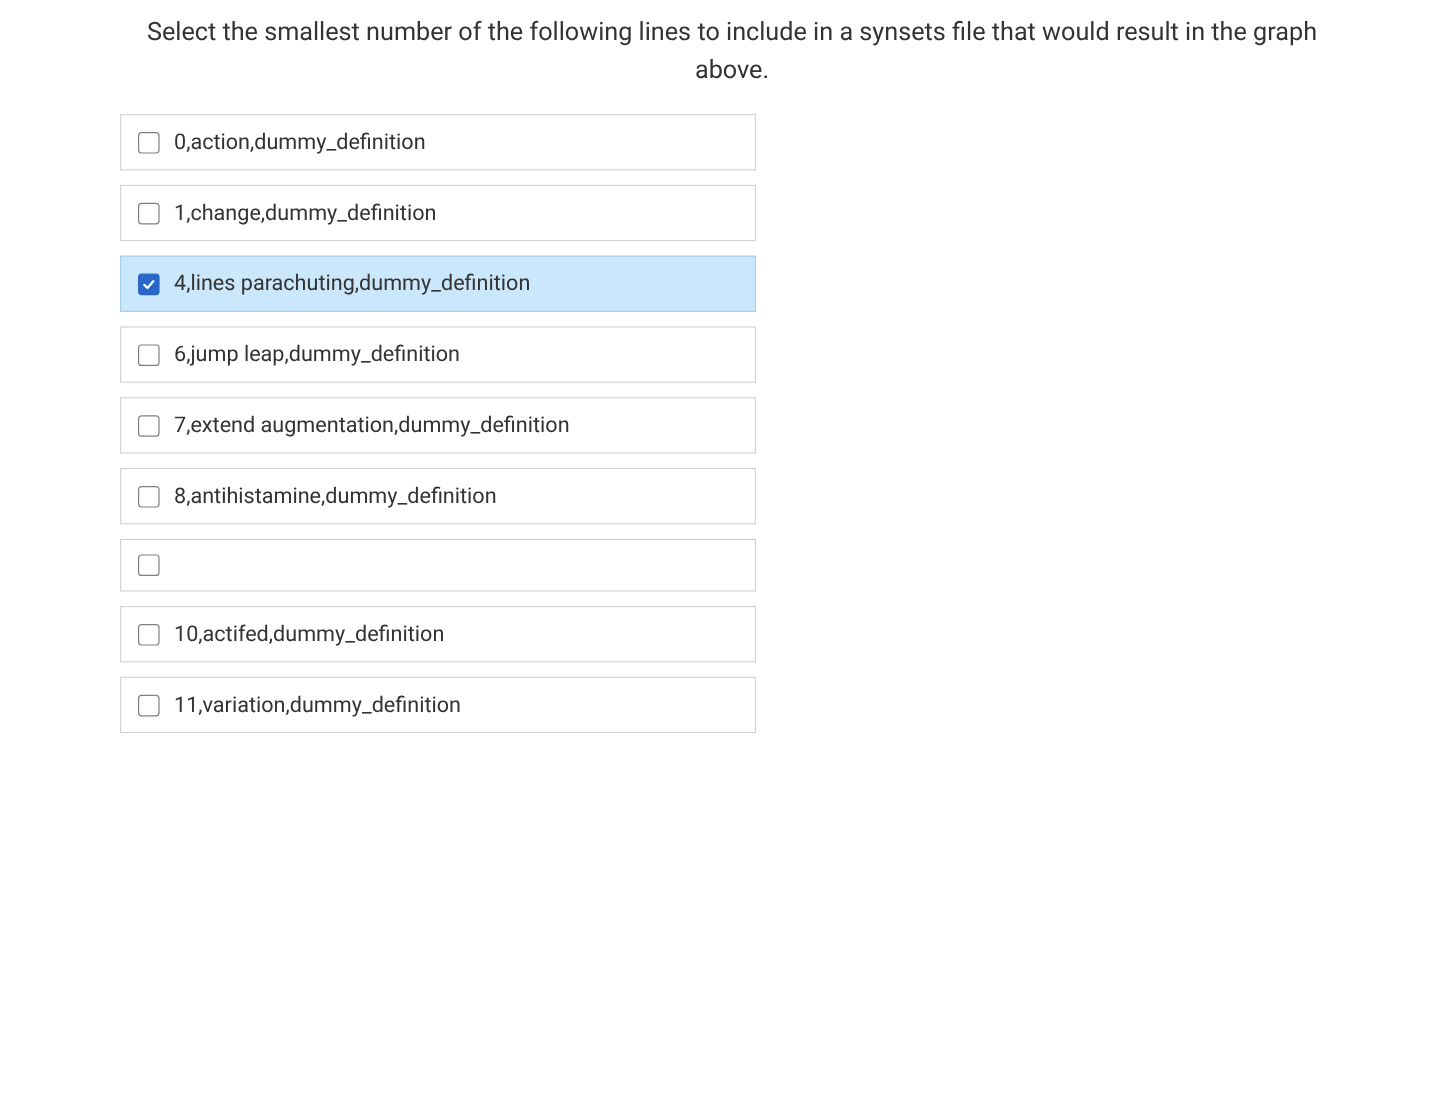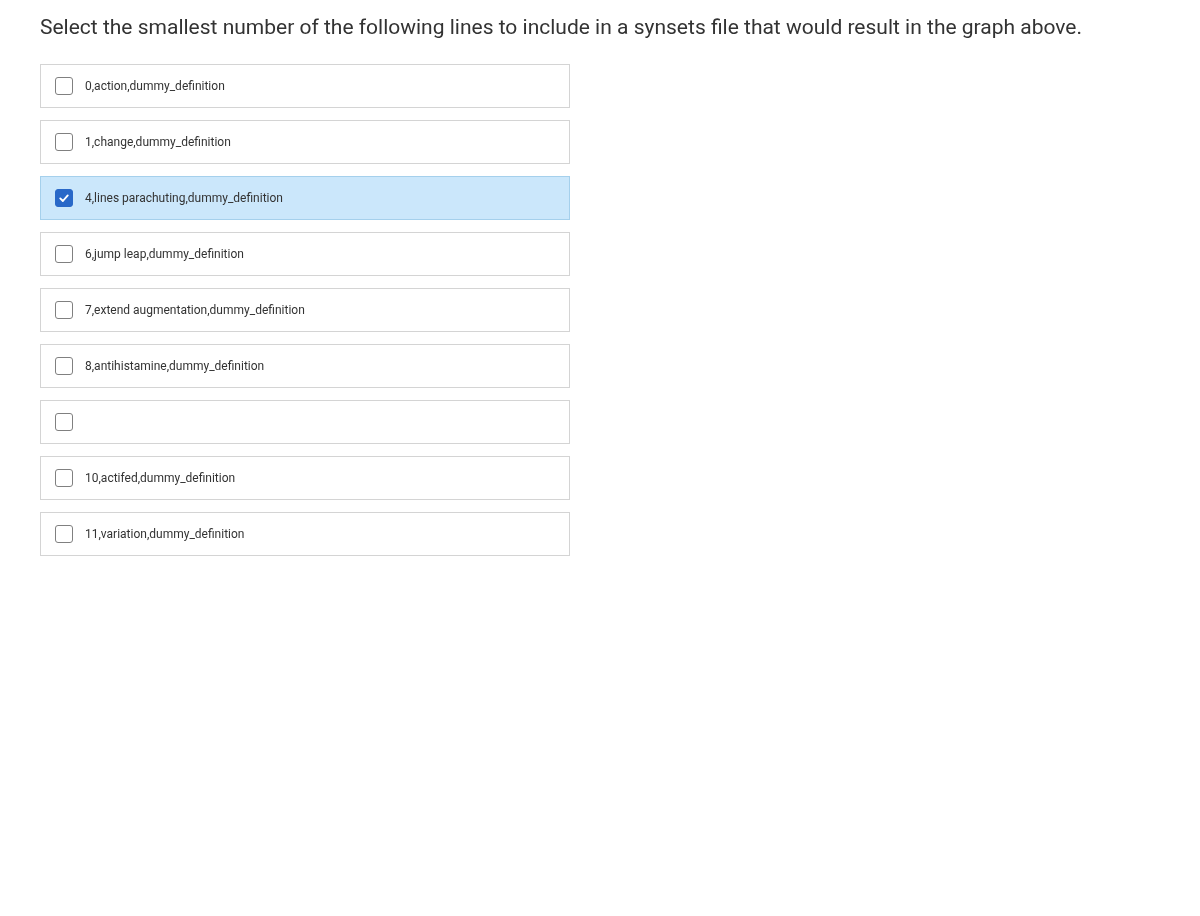--- a/index.html
+++ b/index.html
@@ -6,22 +6,23 @@
     box-sizing: border-box;
   }
   body {
     margin: 0;
     padding: 0;
     font-family: -apple-system, BlinkMacSystemFont, "Segoe UI", Roboto, "Helvetica Neue", Arial, sans-serif;
     background: #ffffff;
     color: #333333;
   }
   .container {
-    padding: 12px 80px 40px 40px;
+    padding: 12px 80px 40px 100px;
     max-width: 1200px;
+    text-align: center;
   }
   .question-text {
     font-size: 21px;
     line-height: 1.5;
     color: #333333;
     margin-bottom: 20px;
   }
   .option-list {
     display: flex;
     flex-direction: column;
@@ -58,21 +59,21 @@
   }
   .checkbox.checked svg {
     display: block;
   }
   .checkbox svg {
     display: none;
     width: 12px;
     height: 12px;
   }
   .option-label {
-    font-size: 12px;
+    font-size: 18px;
     color: #333333;
   }
 </style>
 </head>
 <body>
 
 <div class="container">
   <div class="question-text">Select the smallest number of the following lines to include in a synsets file that would result in the graph above.</div>
   <div class="option-list">
       <div class="option-item">

